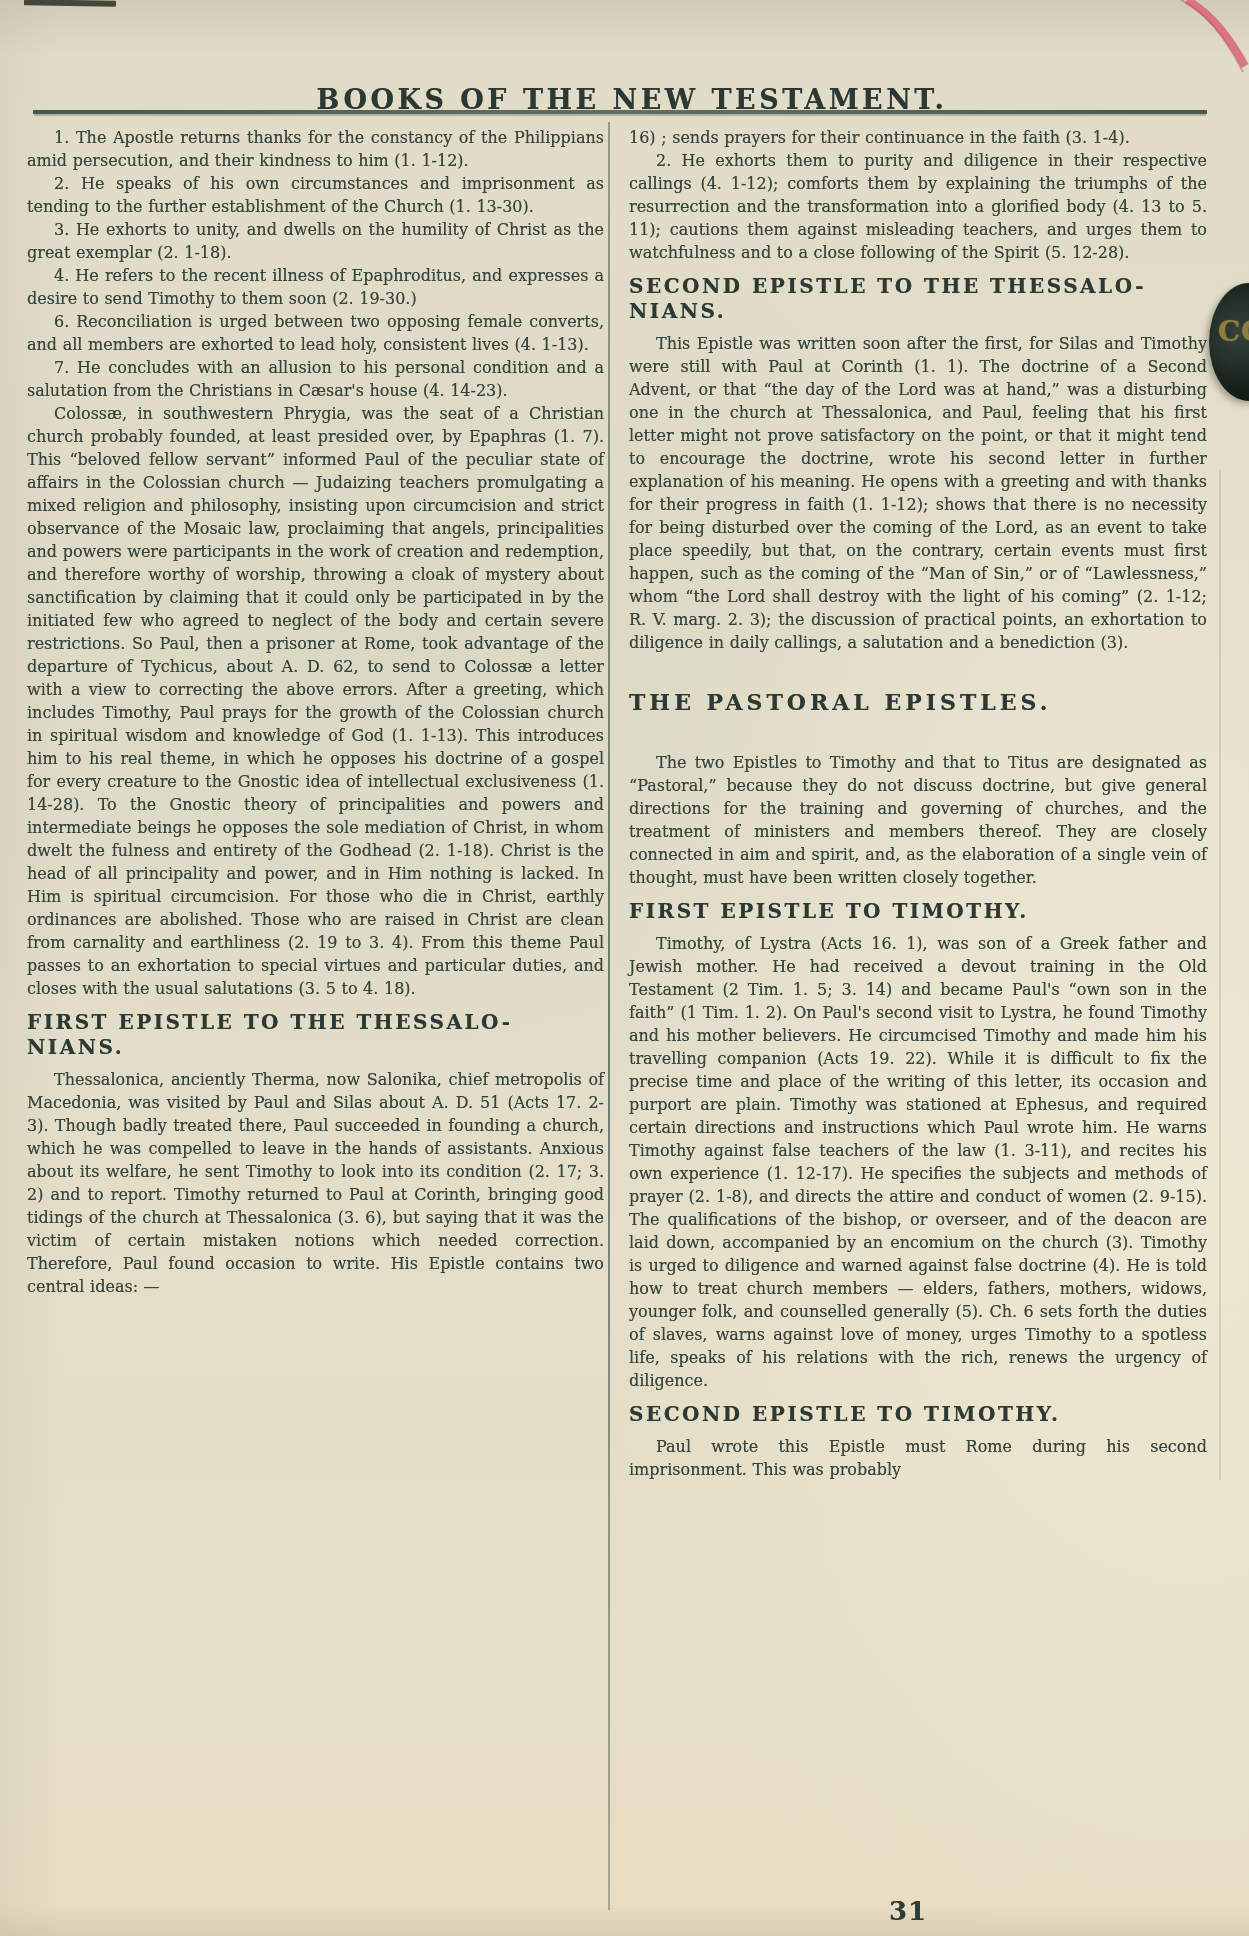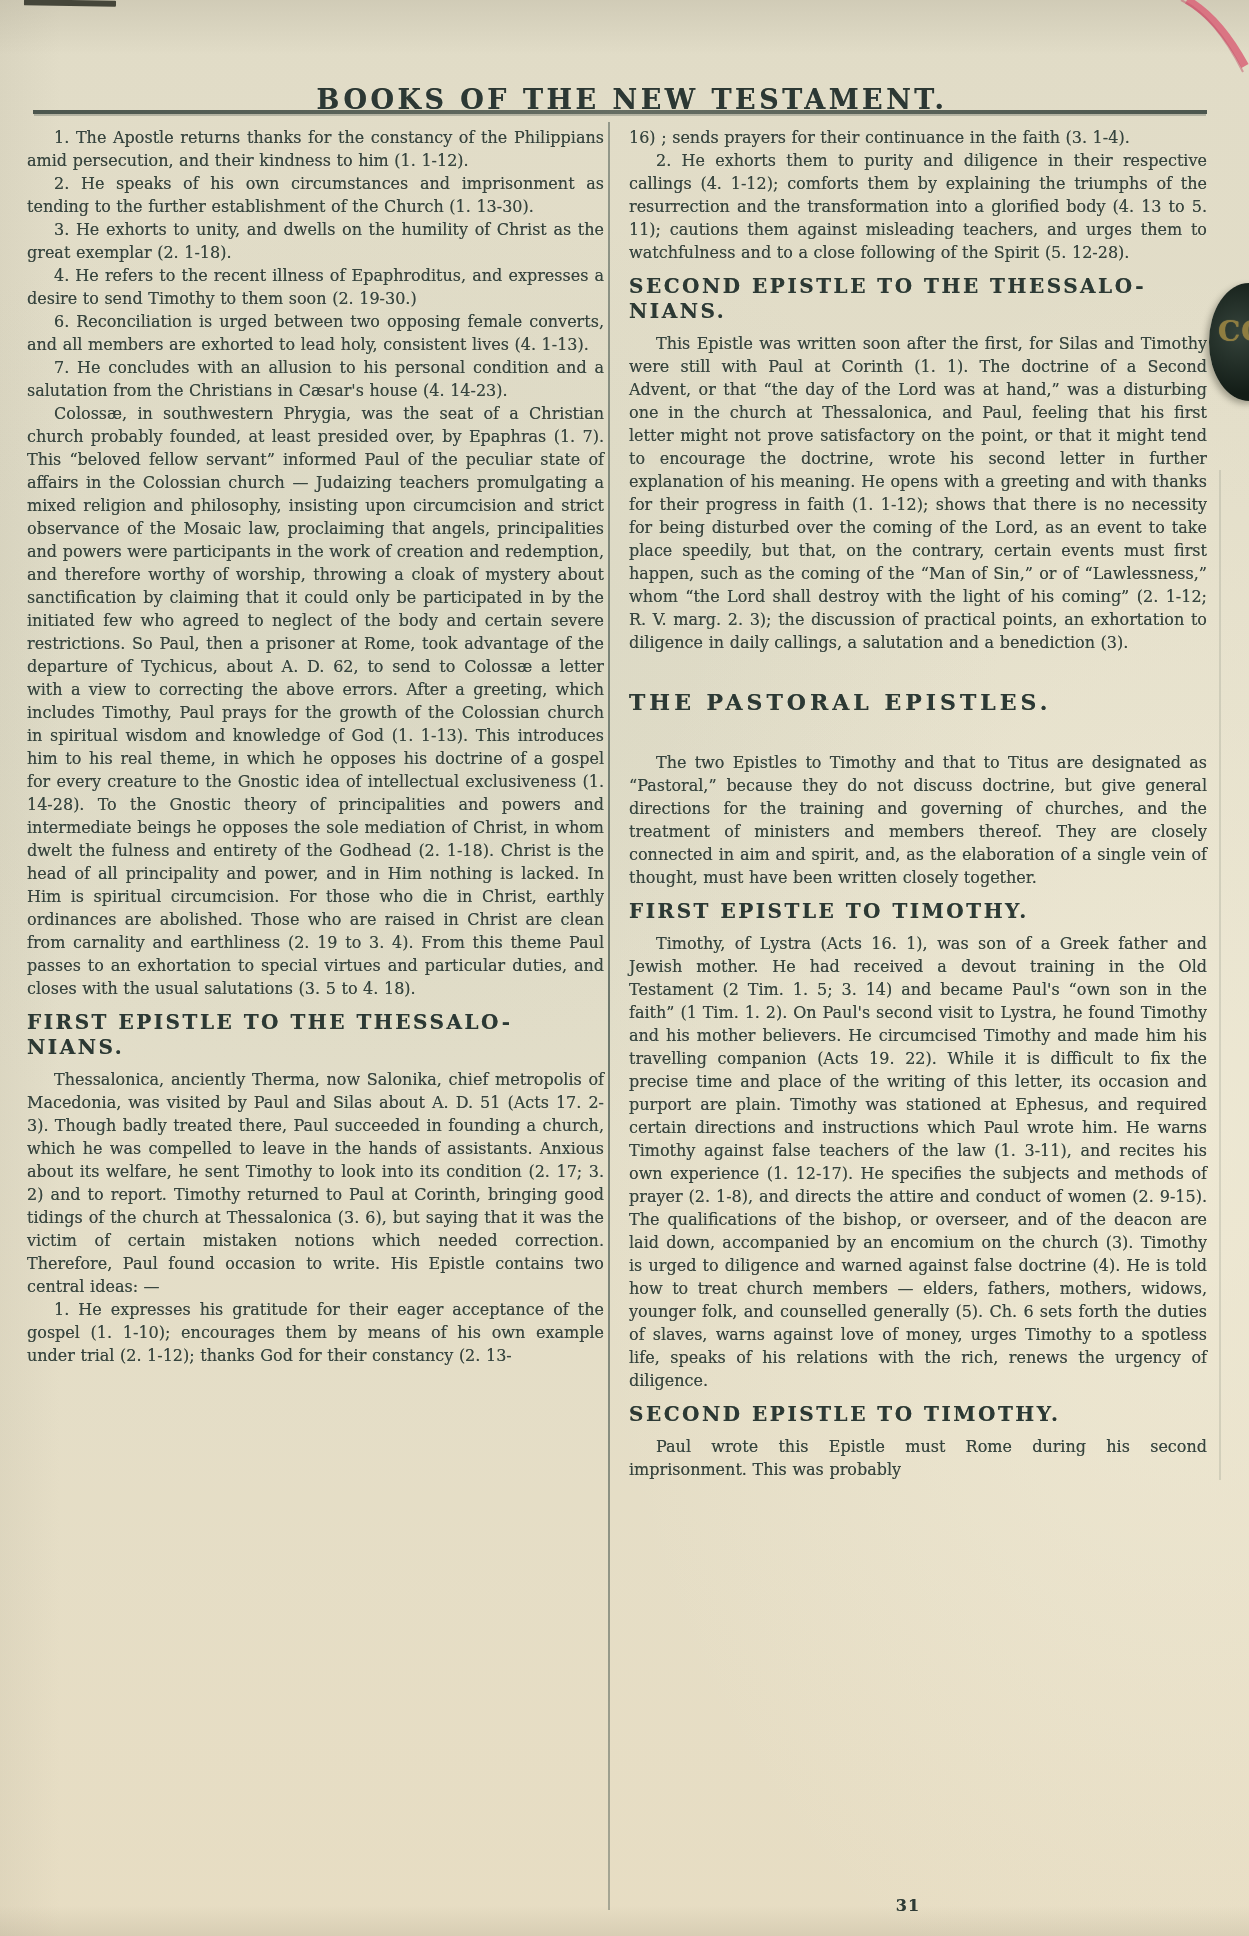--- a/index.html
+++ b/index.html
@@ -63,21 +63,21 @@
     background:radial-gradient(circle at 38% 42%, #35433b, #131d17 72%);
     box-shadow:-3px 3px 6px rgba(40,40,30,.35);
   }
   .thumb-tab span {
     position:absolute; left:9px; top:32px;
     font-size:28px; font-weight:bold; letter-spacing:1px;
     color:#8f7d40; text-shadow:0 0 1px rgba(205,182,102,.55);
   }
   .page-number {
     position:absolute; left:848px; top:1896px; width:120px;
-    text-align:center; font-size:16px; font-weight:bold;
+    text-align:center; font-size:26px; font-weight:bold;
     color:#2f3c36; letter-spacing:1px;
     text-shadow:0 0 .6px rgba(47,60,54,.6);
   }
   .right-margin-line {
     position:absolute; left:1219px; top:470px; width:2px; height:1010px;
     background:rgba(100,110,100,.18);
   }
 </style>
 </head>
 <body>
@@ -99,21 +99,20 @@
       <p class="para">1. The Apostle returns thanks for the constancy of the Philippians amid persecution, and their kindness to him (1. 1-12).</p>
       <p class="para">2. He speaks of his own circumstances and imprisonment as tending to the further establishment of the Church (1. 13-30).</p>
       <p class="para">3. He exhorts to unity, and dwells on the humility of Christ as the great exemplar (2. 1-18).</p>
       <p class="para">4. He refers to the recent illness of Epaphroditus, and expresses a desire to send Timothy to them soon (2. 19-30.)</p>
       <p class="para">6. Reconciliation is urged between two opposing female converts, and all members are exhorted to lead holy, consistent lives (4. 1-13).</p>
       <p class="para">7. He concludes with an allusion to his personal condition and a salutation from the Christians in Cæsar's house (4. 14-23).</p>
       <p class="para">Colossæ, in southwestern Phrygia, was the seat of a Christian church probably founded, at least presided over, by Epaphras (1. 7). This “beloved fellow servant” informed Paul of the peculiar state of affairs in the Colossian church — Judaizing teachers promulgating a mixed religion and philosophy, insisting upon circumcision and strict observance of the Mosaic law, proclaiming that angels, principalities and powers were participants in the work of creation and redemption, and therefore worthy of worship, throwing a cloak of mystery about sanctification by claiming that it could only be participated in by the initiated few who agreed to neglect of the body and certain severe restrictions. So Paul, then a prisoner at Rome, took advantage of the departure of Tychicus, about A. D. 62, to send to Colossæ a letter with a view to correcting the above errors. After a greeting, which includes Timothy, Paul prays for the growth of the Colossian church in spiritual wisdom and knowledge of God (1. 1-13). This introduces him to his real theme, in which he opposes his doctrine of a gospel for every creature to the Gnostic idea of intellectual exclusiveness (1. 14-28). To the Gnostic theory of principalities and powers and intermediate beings he opposes the sole mediation of Christ, in whom dwelt the fulness and entirety of the Godhead (2. 1-18). Christ is the head of all principality and power, and in Him nothing is lacked. In Him is spiritual circumcision. For those who die in Christ, earthly ordinances are abolished. Those who are raised in Christ are clean from carnality and earthliness (2. 19 to 3. 4). From this theme Paul passes to an exhortation to special virtues and particular duties, and closes with the usual salutations (3. 5 to 4. 18).</p>
       <h2 class="col-heading">FIRST EPISTLE TO THE THESSALO-
 NIANS.</h2>
       <p class="para">Thessalonica, anciently Therma, now Salonika, chief metropolis of Macedonia, was visited by Paul and Silas about A. D. 51 (Acts 17. 2-3). Though badly treated there, Paul succeeded in founding a church, which he was compelled to leave in the hands of assistants. Anxious about its welfare, he sent Timothy to look into its condition (2. 17; 3. 2) and to report. Timothy returned to Paul at Corinth, bringing good tidings of the church at Thessalonica (3. 6), but saying that it was the victim of certain mistaken notions which needed correction. Therefore, Paul found occasion to write. His Epistle contains two central ideas: —</p>
-      <p class="para">1. He expresses his gratitude for their eager acceptance of the gospel (1. 1-10); encourages them by means of his own example under trial (2. 1-12); thanks God for their constancy (2. 13-</p>
     </div>
 
   <div class="divider"></div>
 
   <div class="column right">
       <p class="para noindent">16) ; sends prayers for their continuance in the faith (3. 1-4).</p>
       <p class="para">2. He exhorts them to purity and diligence in their respective callings (4. 1-12); comforts them by explaining the triumphs of the resurrection and the transformation into a glorified body (4. 13 to 5. 11); cautions them against misleading teachers, and urges them to watchfulness and to a close following of the Spirit (5. 12-28).</p>
       <h2 class="col-heading">SECOND EPISTLE TO THE THESSALO-
 NIANS.</h2>
       <p class="para">This Epistle was written soon after the first, for Silas and Timothy were still with Paul at Corinth (1. 1). The doctrine of a Second Advent, or that “the day of the Lord was at hand,” was a disturbing one in the church at Thessalonica, and Paul, feeling that his first letter might not prove satisfactory on the point, or that it might tend to encourage the doctrine, wrote his second letter in further explanation of his meaning. He opens with a greeting and with thanks for their progress in faith (1. 1-12); shows that there is no necessity for being disturbed over the coming of the Lord, as an event to take place speedily, but that, on the contrary, certain events must first happen, such as the coming of the “Man of Sin,” or of “Lawlessness,” whom “the Lord shall destroy with the light of his coming” (2. 1-12; R. V. marg. 2. 3); the discussion of practical points, an exhortation to diligence in daily callings, a salutation and a benediction (3).</p>

